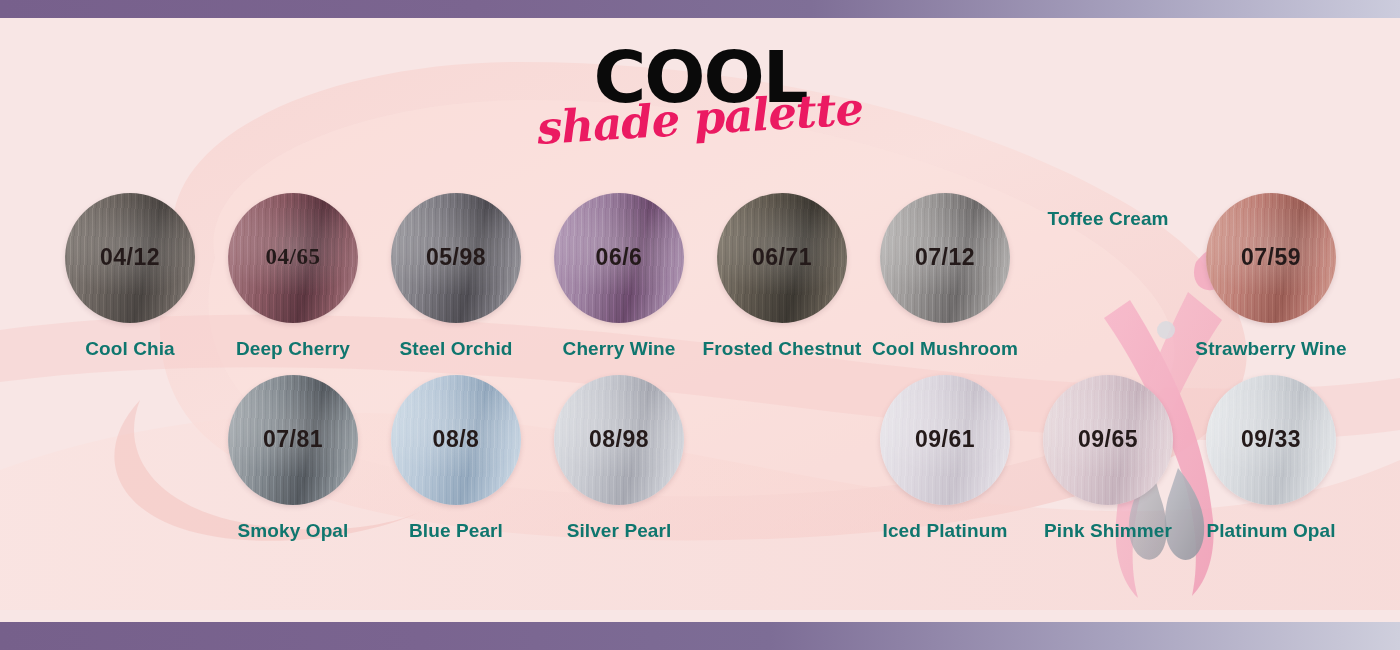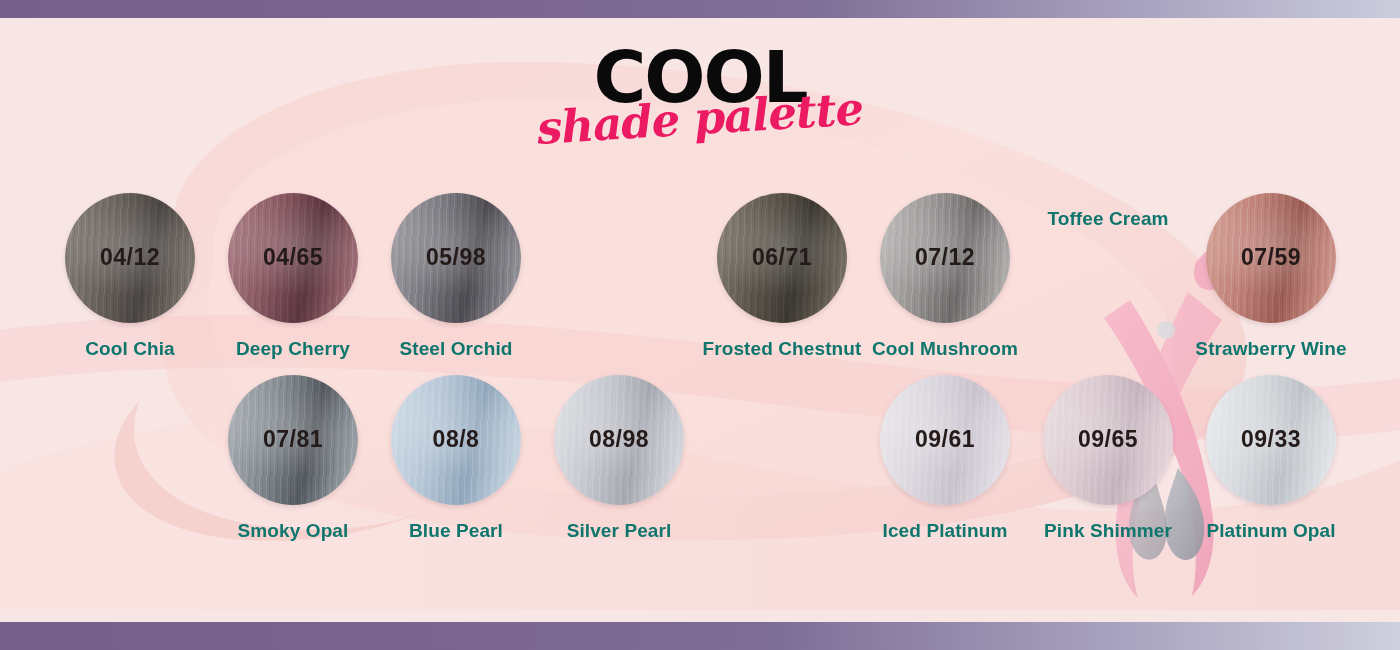--- a/index.html
+++ b/index.html
@@ -138,31 +138,37 @@
   </div>
 
   <div class="grid" id="grid">
       <div class="sw" style="left: 49px; top: 193px;">
         <div class="disc" style="background: linear-gradient(103deg, rgb(140, 133, 128) 0%, rgb(107, 100, 95) 34%, rgb(74, 69, 66) 62%, rgb(107, 100, 95) 82%, rgb(140, 133, 128) 100%);">
           <div class="code">04/12</div>
         </div>
         <div class="nm">Cool Chia</div>
       </div>
       <div class="sw" style="left: 212px; top: 193px;">
-        <div class="disc" style="background: linear-gradient(103deg, rgb(178, 134, 142) 0%, rgb(138, 90, 99) 34%, rgb(91, 54, 64) 62%, rgb(138, 90, 99) 82%, rgb(178, 134, 142) 100%);">
+        <div class="disc" style="background: linear-gradient(103deg, rgb(178, 134, 142) 0%, rgb(138, 90, 99) 34%, rgb(91, 54, 64) 62%, rgb(138, 90, 99) 82%, rgb(178, 134, 142) 100%); font-family: Liberation Serif, serif;">
           <div class="code">04/65</div>
         </div>
         <div class="nm">Deep Cherry</div>
       </div>
       <div class="sw" style="left: 375px; top: 193px;">
         <div class="disc" style="background: linear-gradient(103deg, rgb(167, 166, 171) 0%, rgb(125, 123, 130) 34%, rgb(78, 76, 82) 62%, rgb(125, 123, 130) 82%, rgb(167, 166, 171) 100%);">
           <div class="code">05/98</div>
         </div>
         <div class="nm">Steel Orchid</div>
       </div>
+      <div class="sw" style="left: 538px; top: 193px;">
+        <div class="disc" style="background: linear-gradient(103deg, rgb(185, 161, 189) 0%, rgb(156, 128, 160) 34%, rgb(107, 74, 108) 62%, rgb(156, 128, 160) 82%, rgb(185, 161, 189) 100%);">
+          <div class="code">06/6</div>
+        </div>
+        <div class="nm">Cherry Wine</div>
+      </div>
       <div class="sw" style="left: 701px; top: 193px;">
         <div class="disc" style="background: linear-gradient(103deg, rgb(142, 134, 122) 0%, rgb(96, 89, 79) 34%, rgb(60, 56, 50) 62%, rgb(96, 89, 79) 82%, rgb(142, 134, 122) 100%);">
           <div class="code">06/71</div>
         </div>
         <div class="nm">Frosted Chestnut</div>
       </div>
       <div class="sw" style="left: 864px; top: 193px;">
         <div class="disc" style="background: linear-gradient(103deg, rgb(197, 195, 194) 0%, rgb(155, 152, 151) 34%, rgb(110, 107, 107) 62%, rgb(155, 152, 151) 82%, rgb(197, 195, 194) 100%);">
           <div class="code">07/12</div>
         </div>

